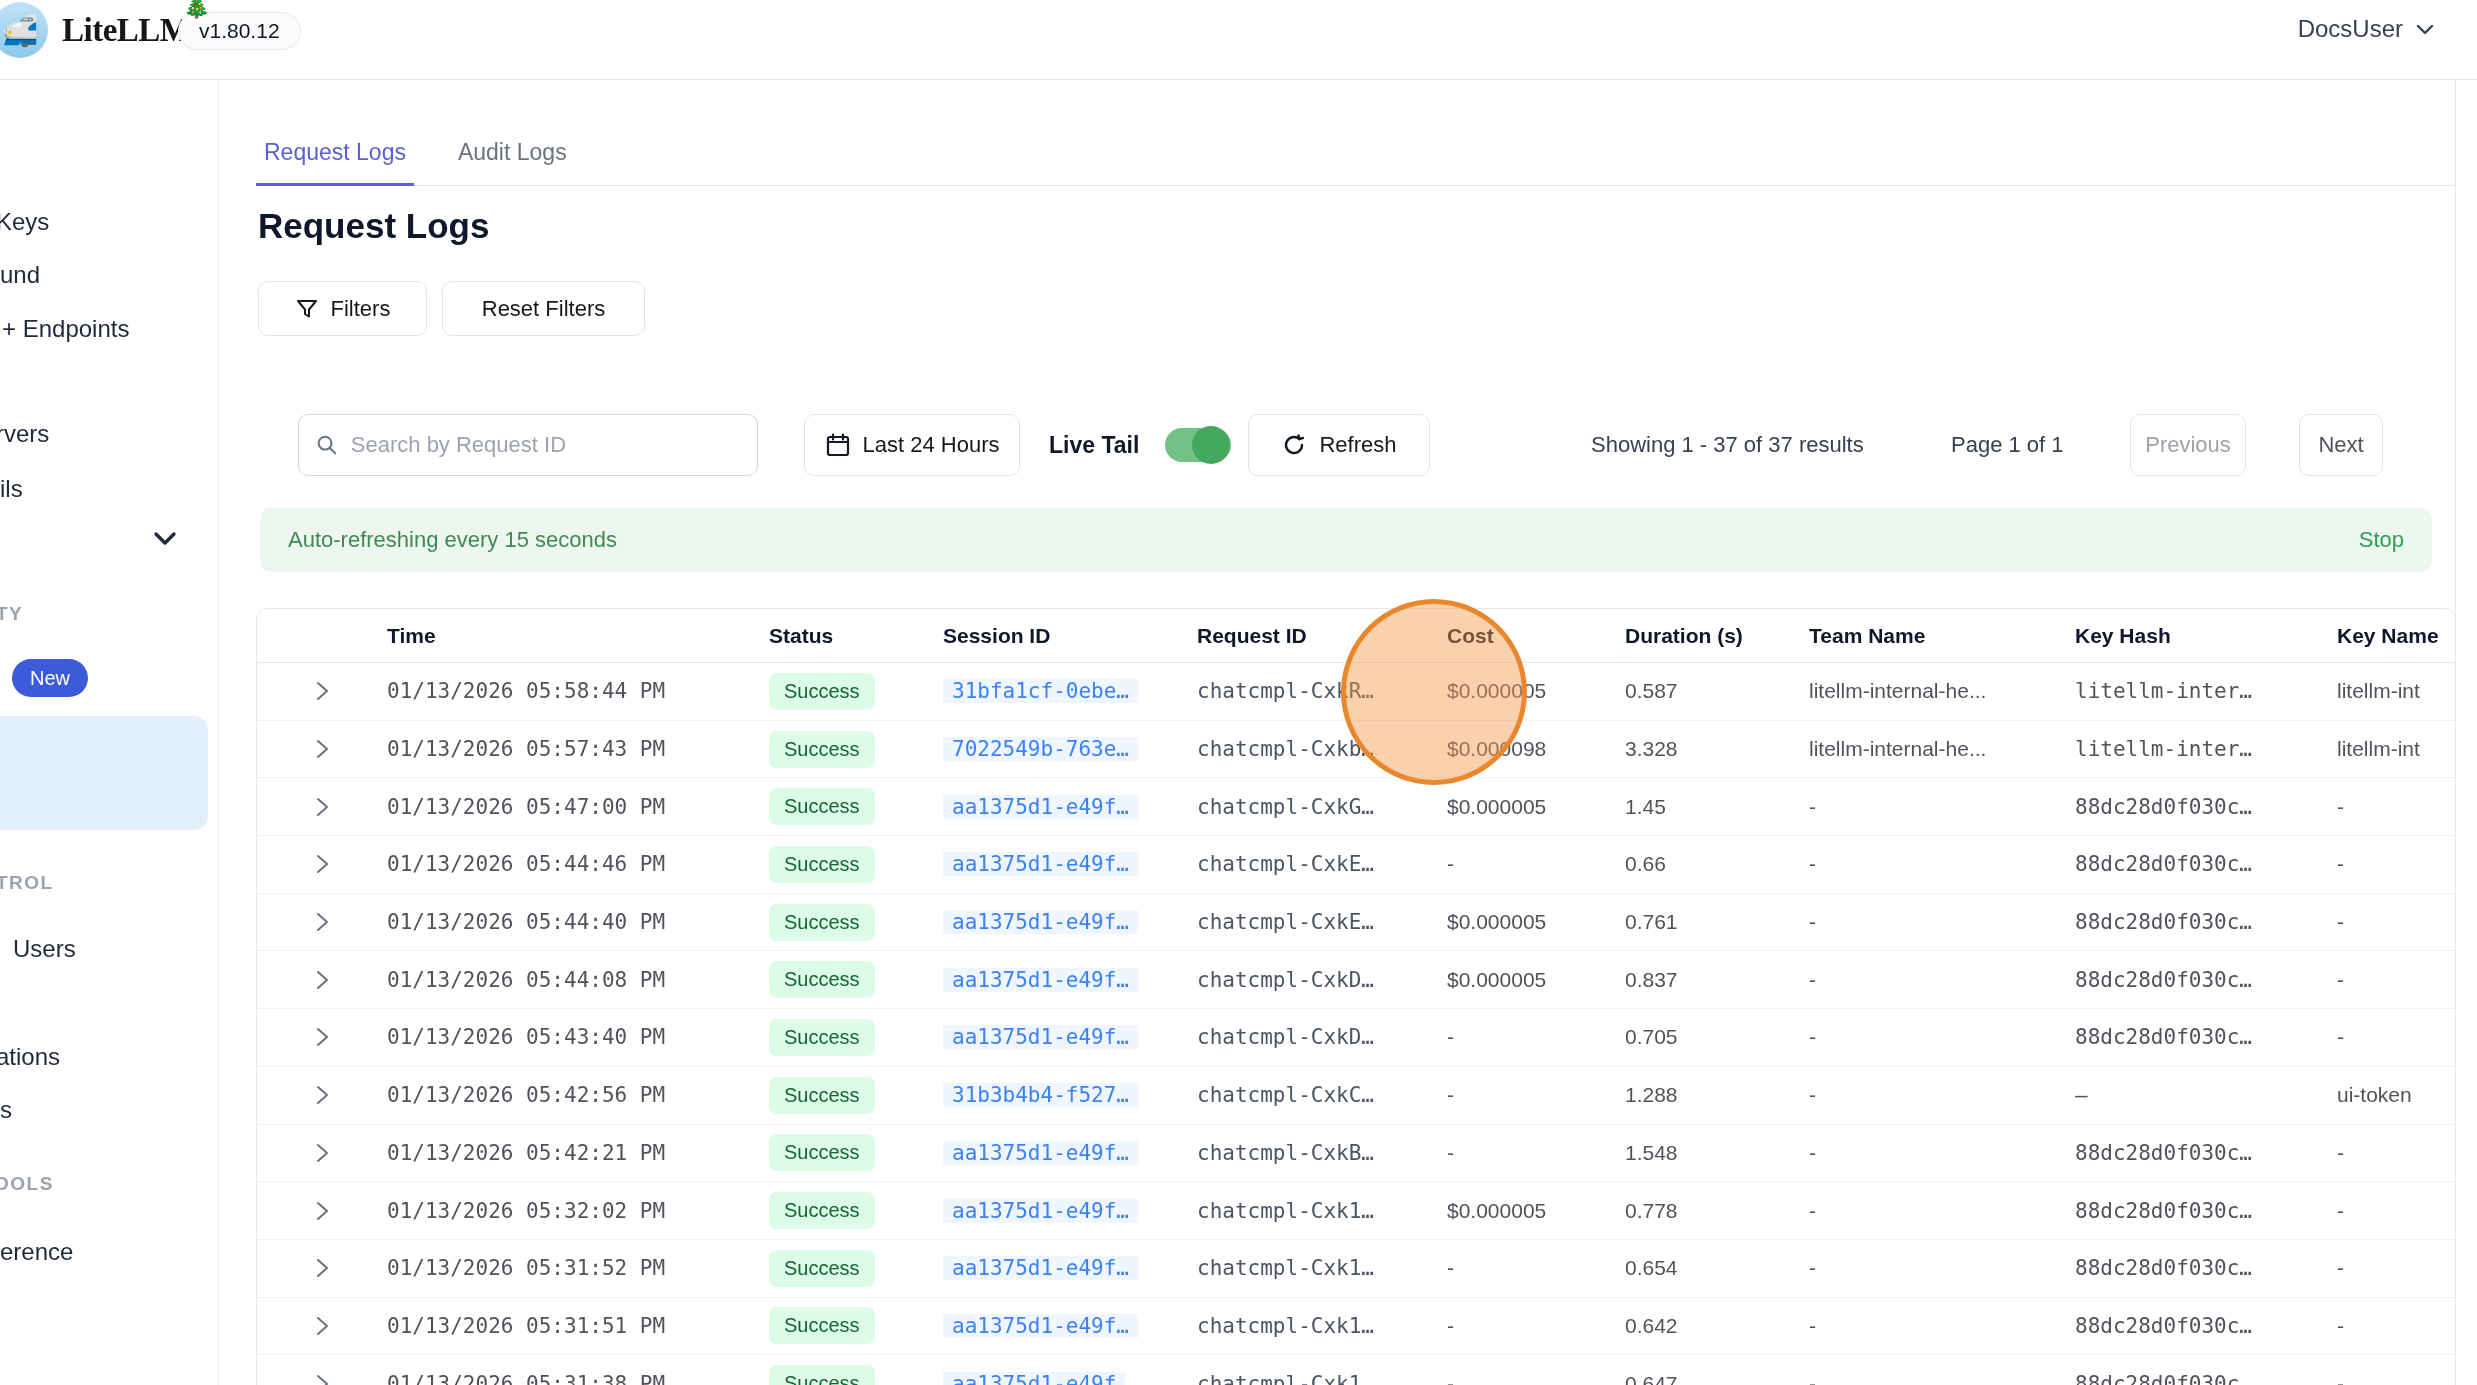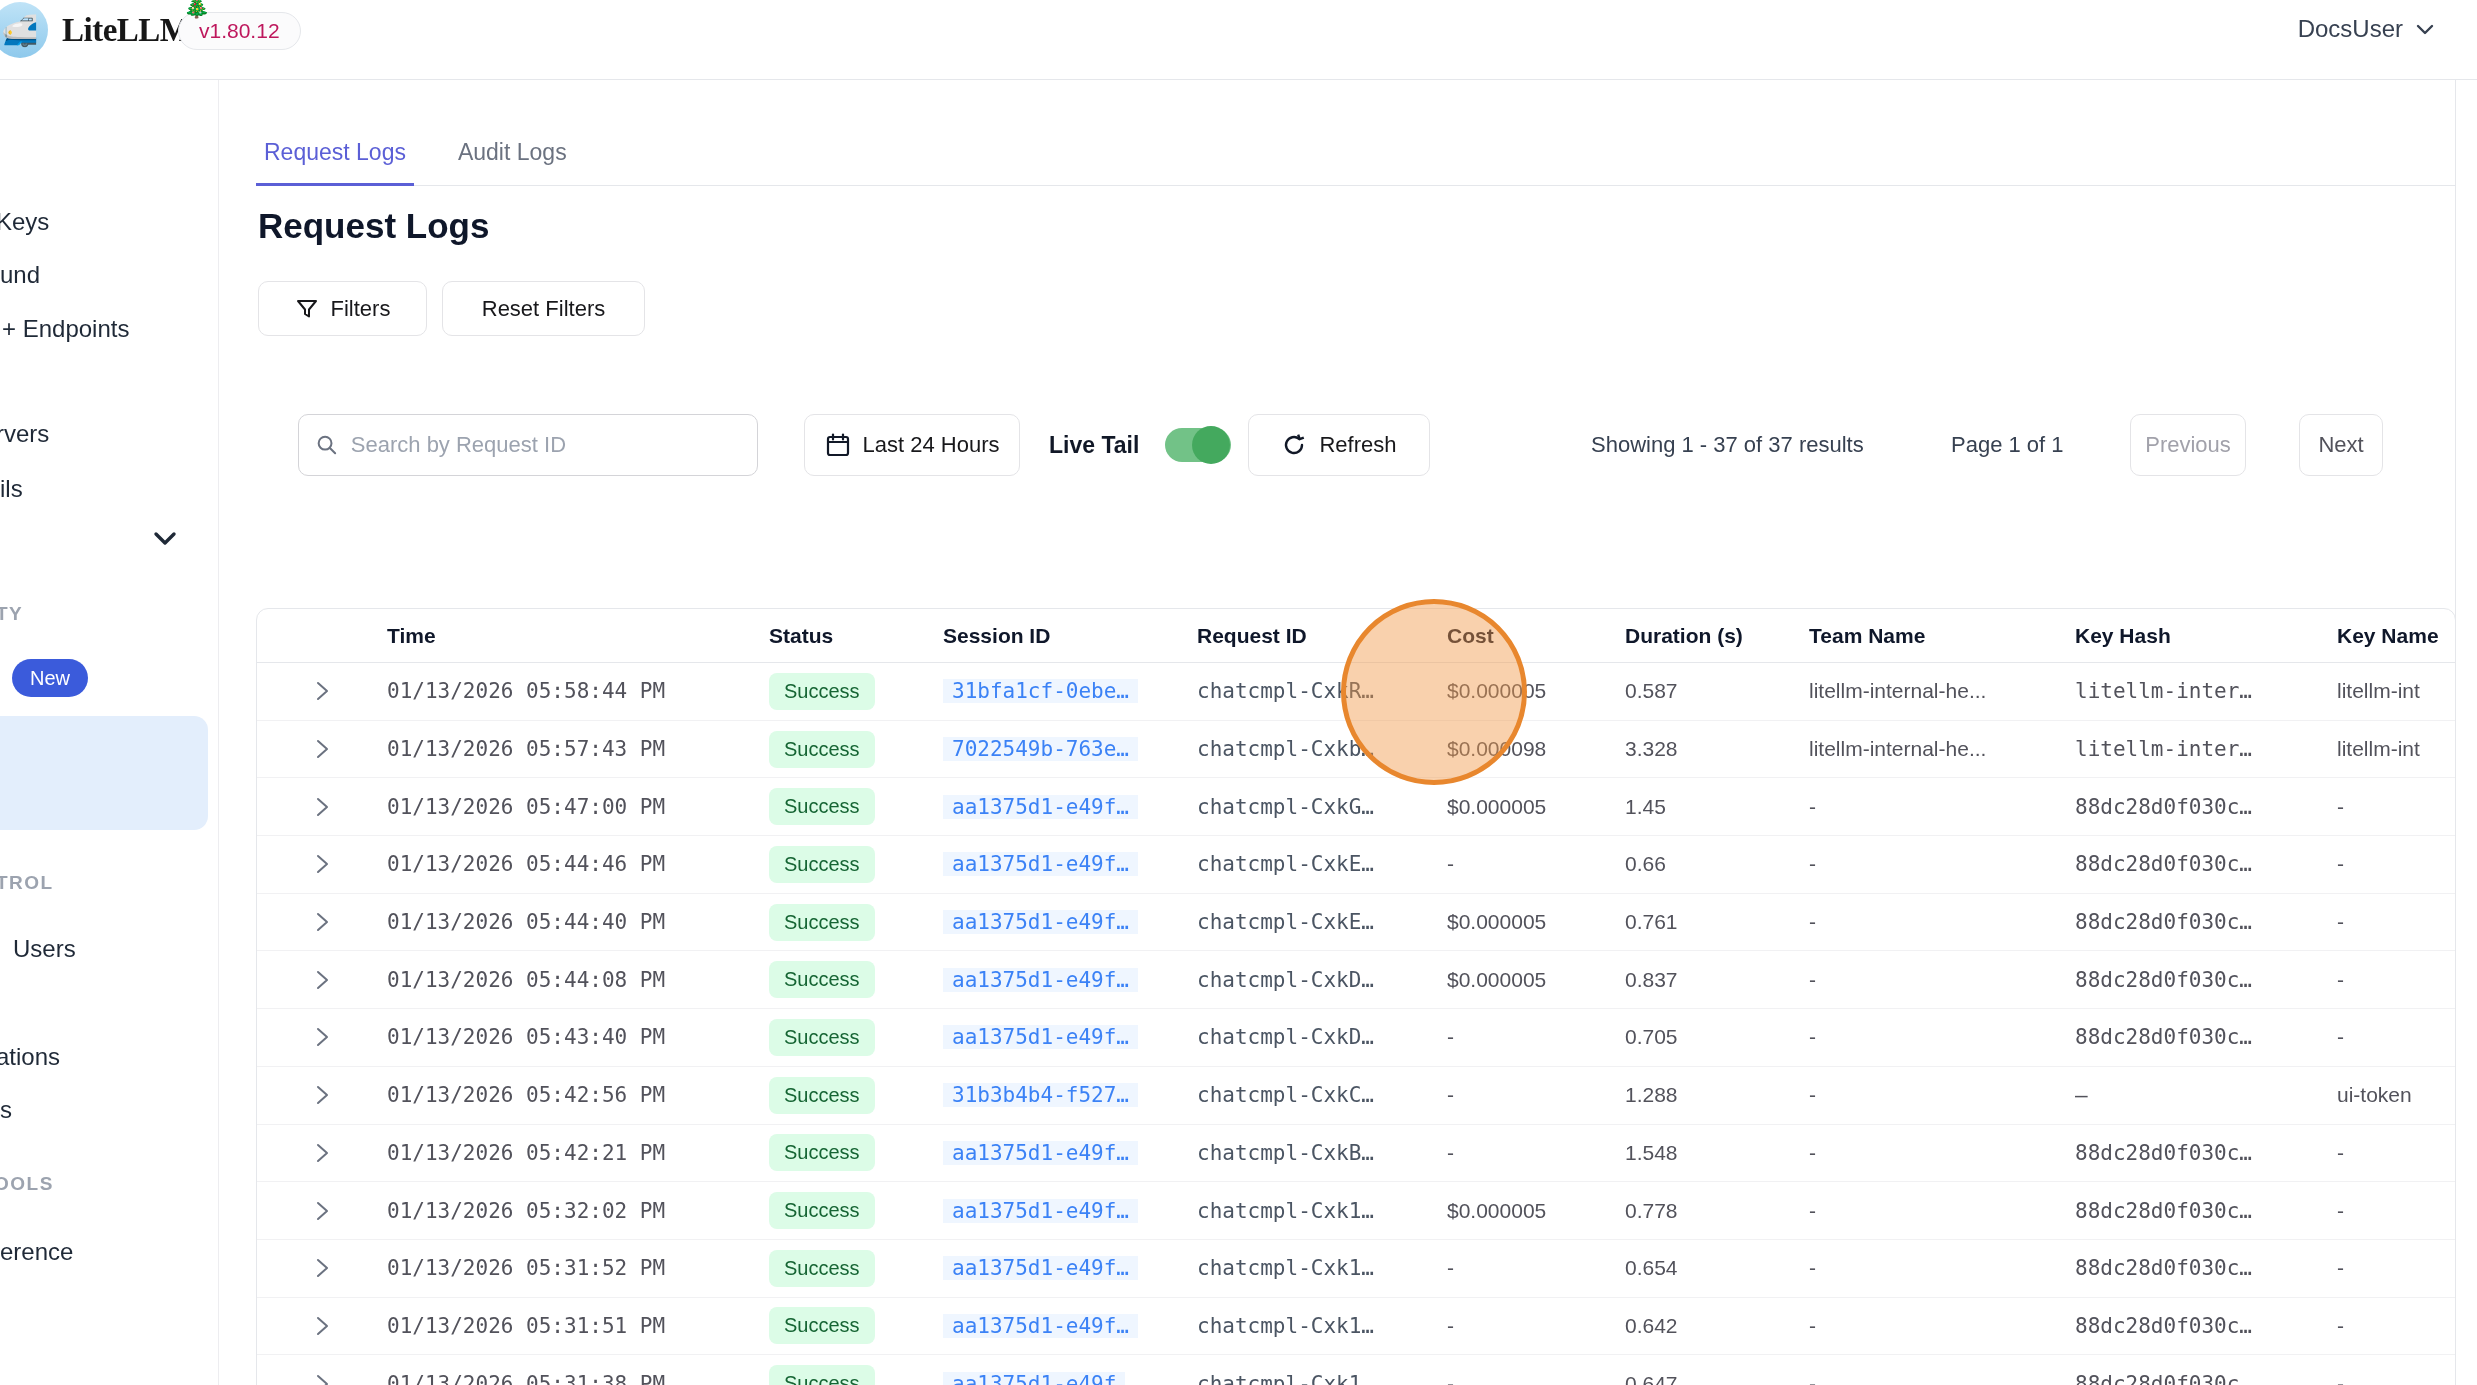--- a/index.html
+++ b/index.html
@@ -9,21 +9,21 @@
 
   
   .navbar { position:absolute; left:0; top:0; width:2477px; height:80px;
     border-bottom:1px solid #e5e7eb; background:#fff; z-index:30; }
   .brand-wrap { position:absolute; left:-8px; top:2px; display:flex; align-items:center; }
   .logo-circle { width:56px; height:56px; border-radius:50%; background:linear-gradient(#bfe3f7,#8ec9ec);
     display:flex; align-items:center; justify-content:center; font-size:30px; overflow:hidden; }
   .brand-name { font-size:33px; font-weight:800; color:#171717; margin-left:14px; letter-spacing:-0.5px;font-family:Liberation Serif, serif; }
   .ver-badge { position:absolute; left:178px; top:12px; height:38px; padding:0 20px;
     border:1px solid #e5e7eb; background:#fbfbfc; border-radius:19px; display:flex;
-    align-items:center; font-size:21px; color:#be185d; }
+    align-items:center; font-size:21px; color:#0f172a; }
   .tree { position:absolute; left:183px; top:-6px; font-size:22px; z-index:2; }
   .nav-right { position:absolute; right:40px; top:0; height:58px; display:flex; align-items:center; }
   .nav-link { font-size:24px; color:#374151; cursor:pointer; display:flex; align-items:center; gap:10px; }
 
   
   .scroll-edge { position:absolute; left:2455px; top:80px; width:22px; height:1305px;
     border-left:1px solid #e5e7eb; background:#fff; z-index:5; }
 
   
   .sidebar { position:absolute; left:0; top:80px; width:219px; height:1305px;
@@ -202,20 +202,24 @@
       <polyline points="17.2,2.6 18.6,7.2 22.8,5.6" fill="none" stroke="#111827" stroke-width="2.4" stroke-linejoin="round"></polyline>
     </svg>
     <span>Refresh</span>
   </div>
 
   <div class="showing-text">Showing 1 - 37 of 37 results</div>
   <div class="pageinfo-text">Page 1 of 1</div>
   <div class="btn prev-btn">Previous</div>
   <div class="btn next-btn">Next</div>
 
+  <div class="banner">
+    <span class="banner-text">Auto-refreshing every 15 seconds</span>
+    <span class="banner-stop">Stop</span>
+  </div>
 
   <div class="table-card">
     <div class="grid-row thead">
       <div class="cell"></div>
       <div class="cell">Time</div>
       <div class="cell">Status</div>
       <div class="cell">Session ID</div>
       <div class="cell">Request ID</div>
       <div class="cell">Cost</div>
       <div class="cell">Duration (s)</div>

